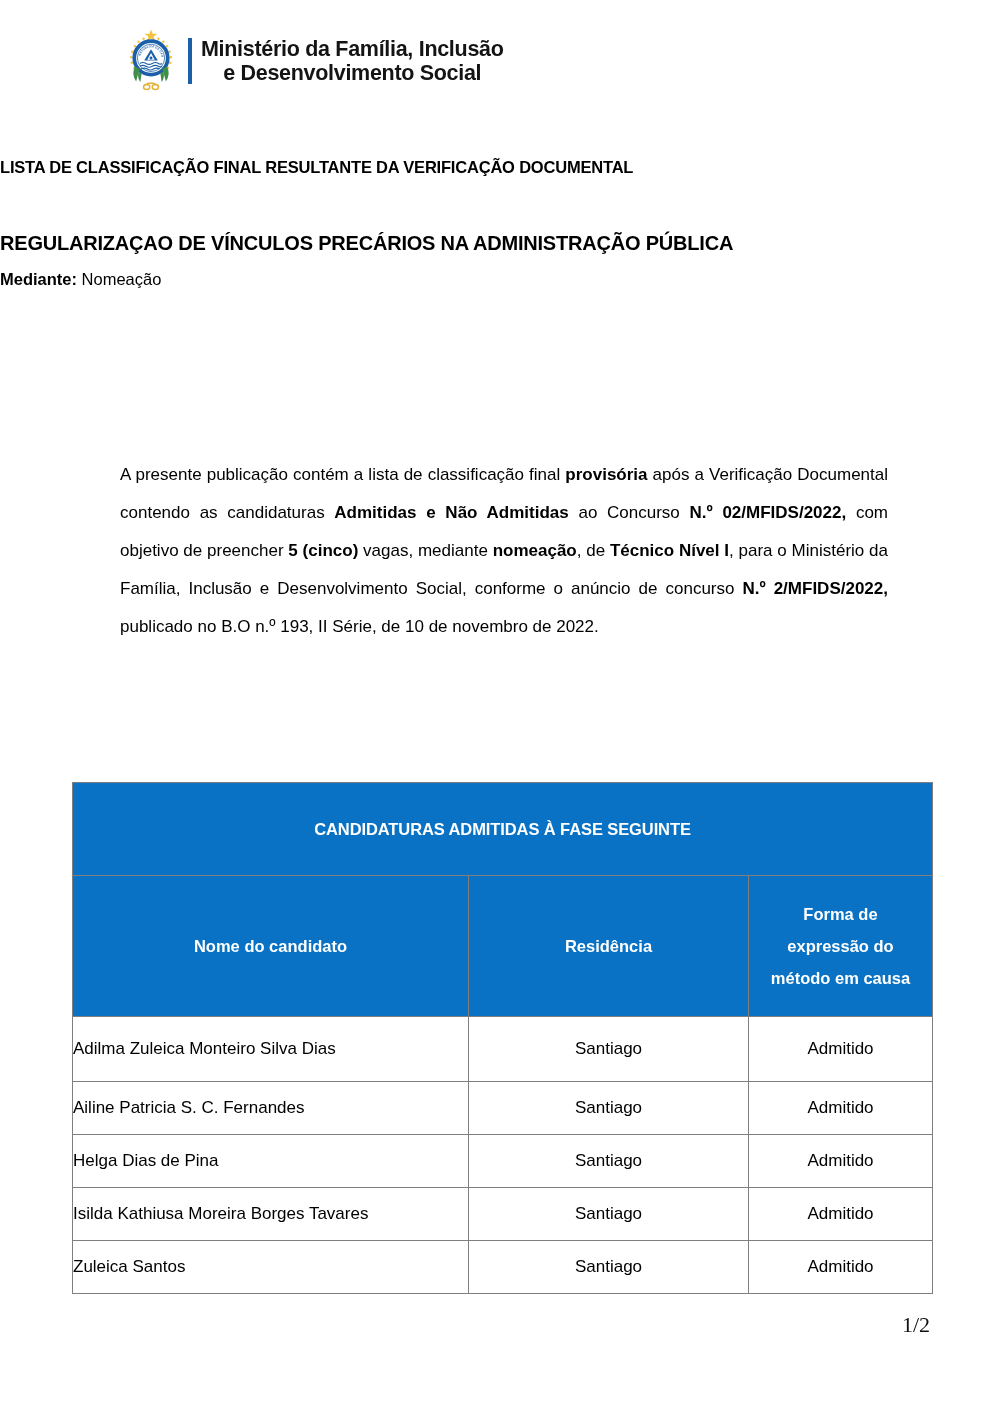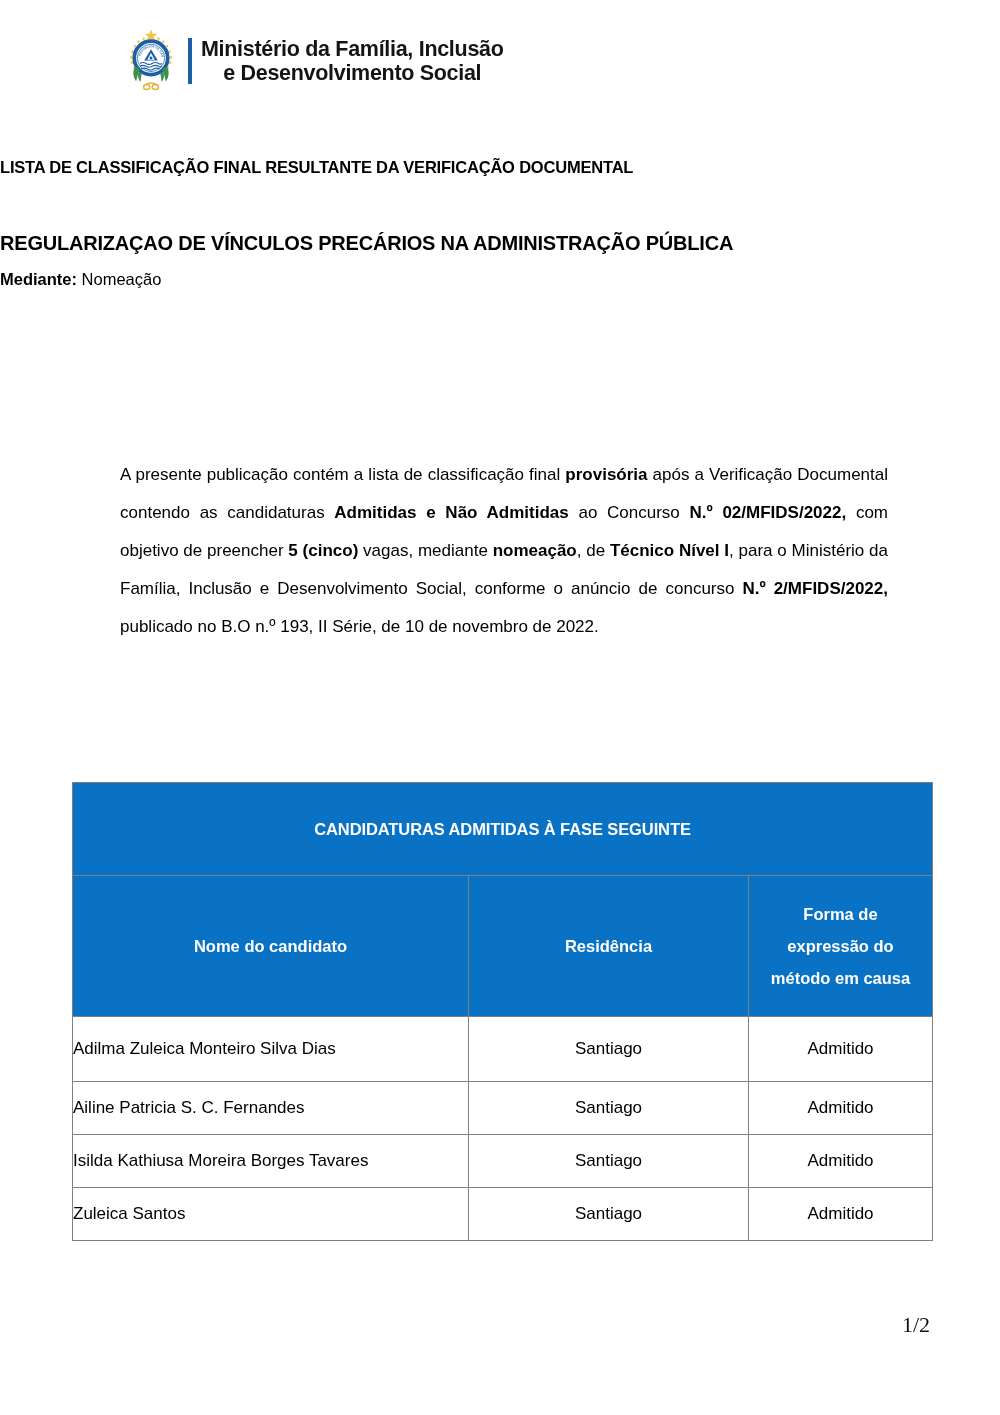--- a/index.html
+++ b/index.html
@@ -295,20 +295,25 @@
           <td class="cell-name tall">Adilma Zuleica Monteiro Silva Dias</td>
           <td class="cell-center">Santiago</td>
           <td class="cell-center">Admitido</td>
         </tr>
         <tr>
           <td class="cell-name">Ailine Patricia S. C. Fernandes</td>
           <td class="cell-center">Santiago</td>
           <td class="cell-center">Admitido</td>
         </tr>
         <tr>
+          <td class="cell-name">Helga Dias de Pina</td>
+          <td class="cell-center">Santiago</td>
+          <td class="cell-center">Admitido</td>
+        </tr>
+        <tr>
           <td class="cell-name">Isilda Kathiusa Moreira Borges Tavares</td>
           <td class="cell-center">Santiago</td>
           <td class="cell-center">Admitido</td>
         </tr>
         <tr>
           <td class="cell-name">Zuleica Santos</td>
           <td class="cell-center">Santiago</td>
           <td class="cell-center">Admitido</td>
         </tr>
       </tbody>

